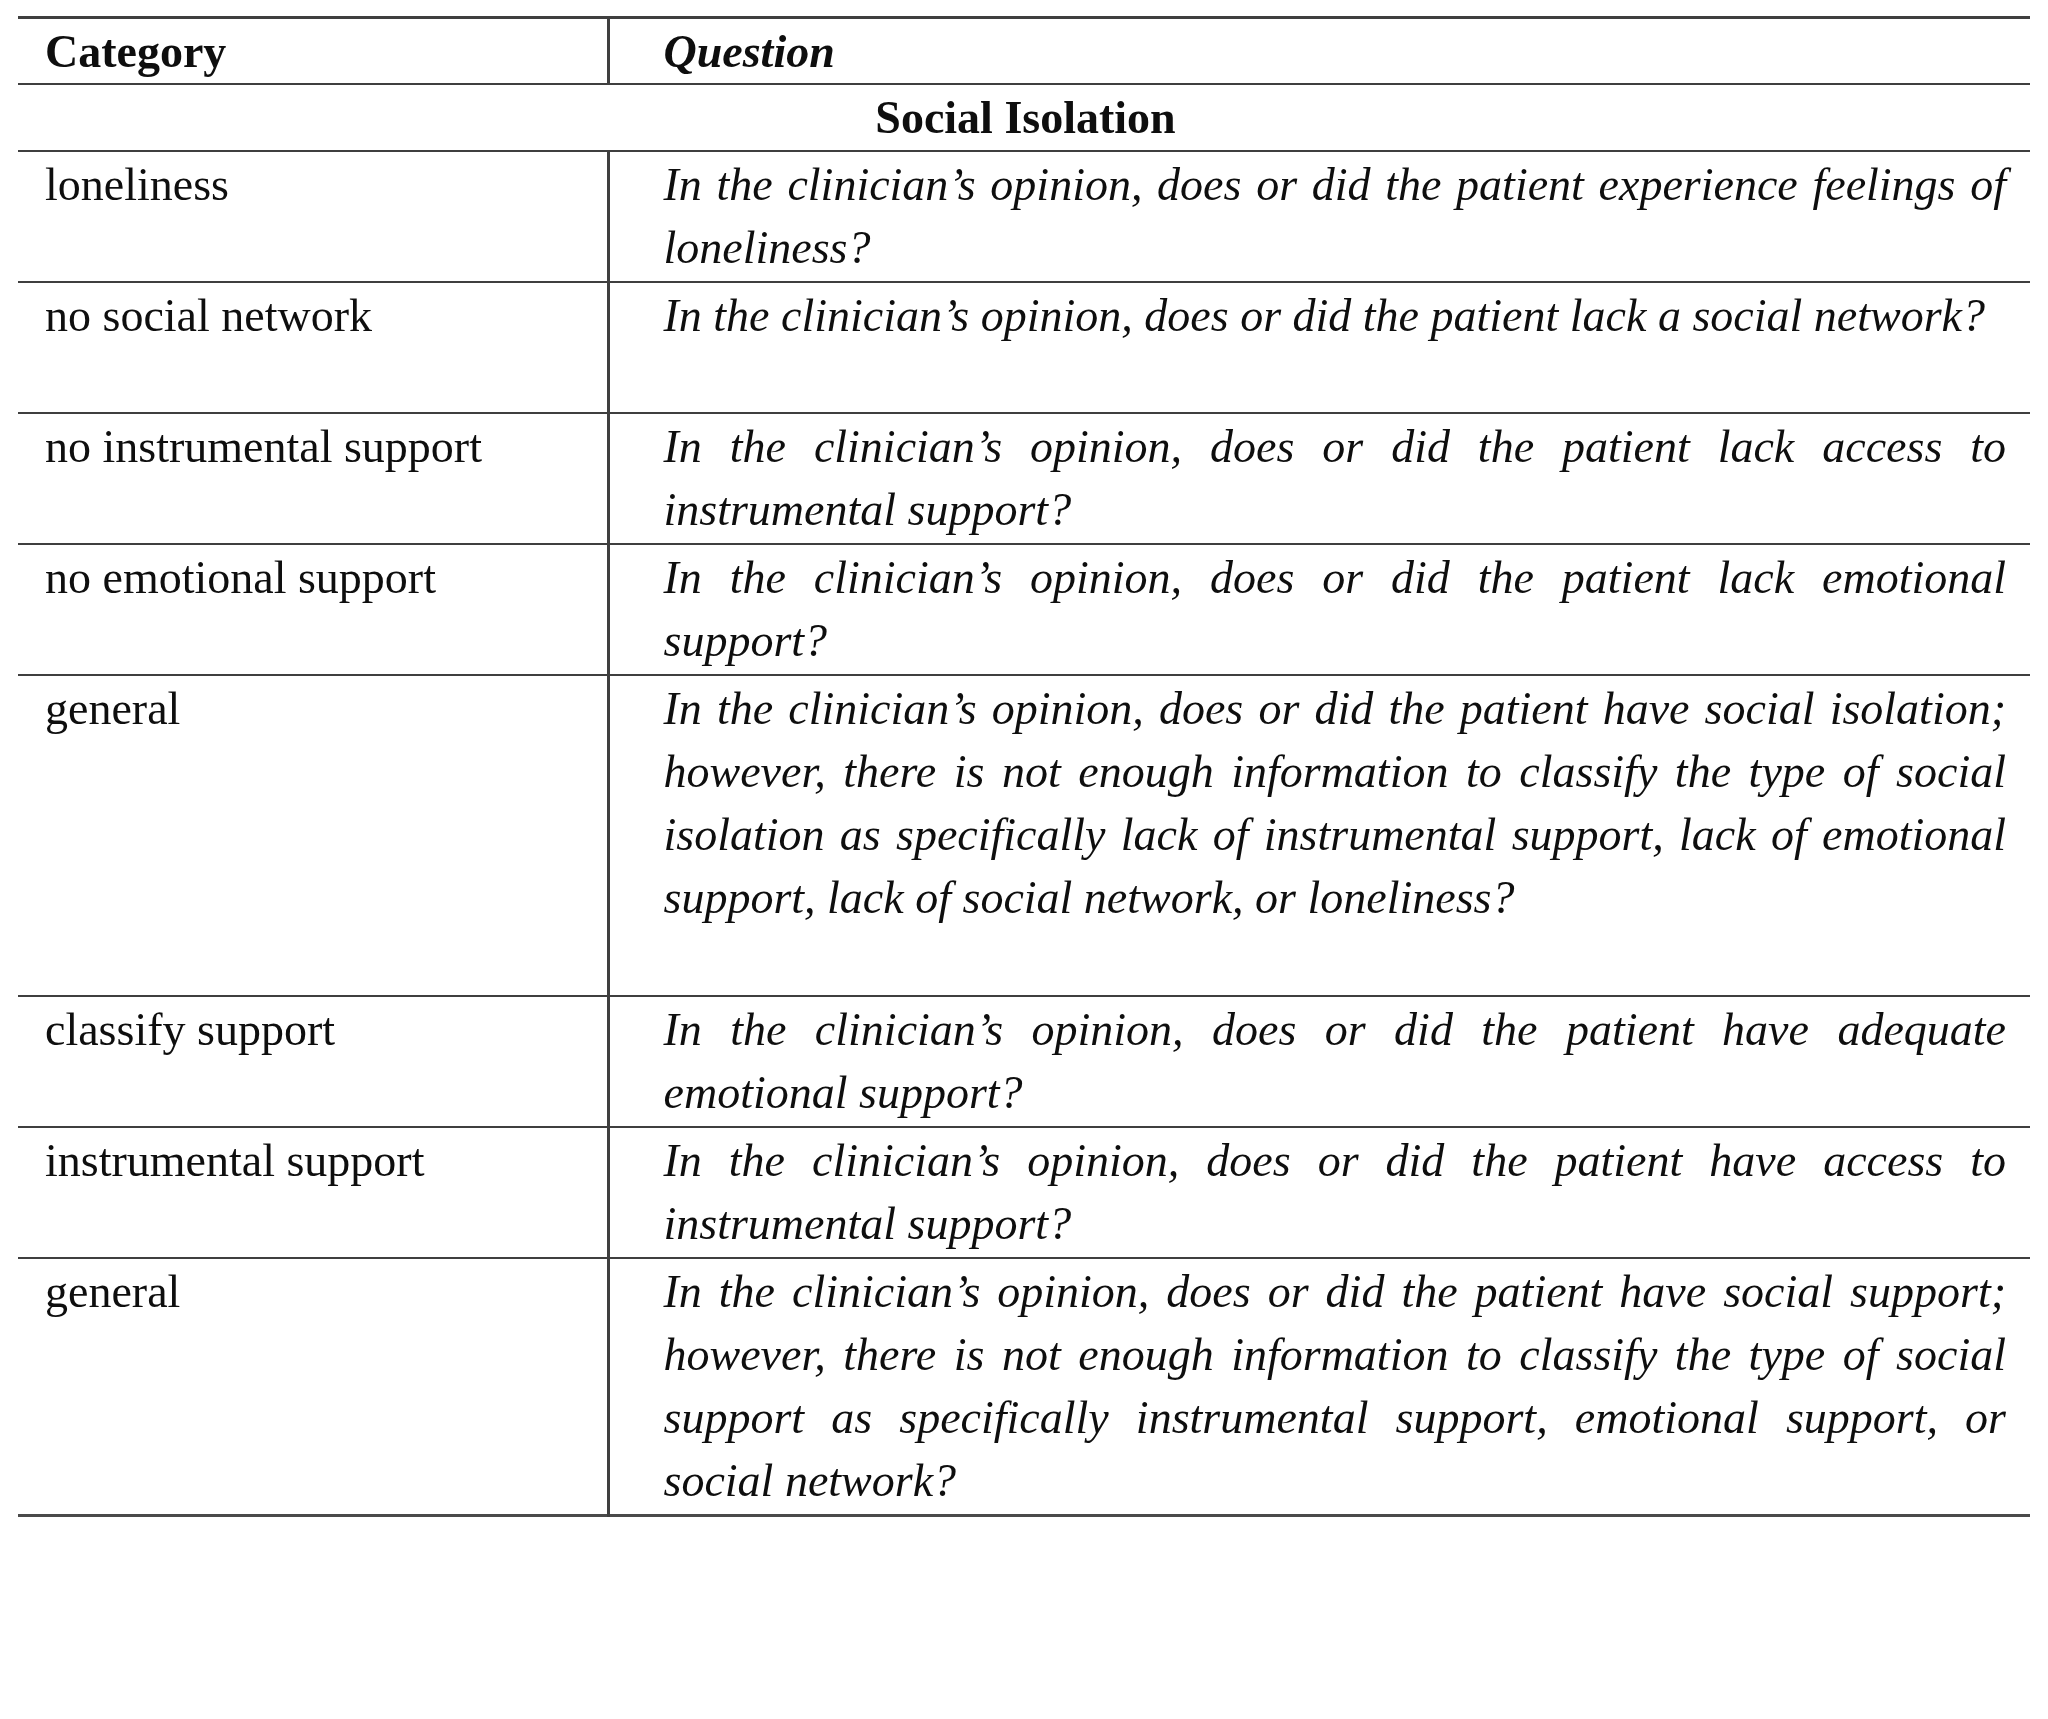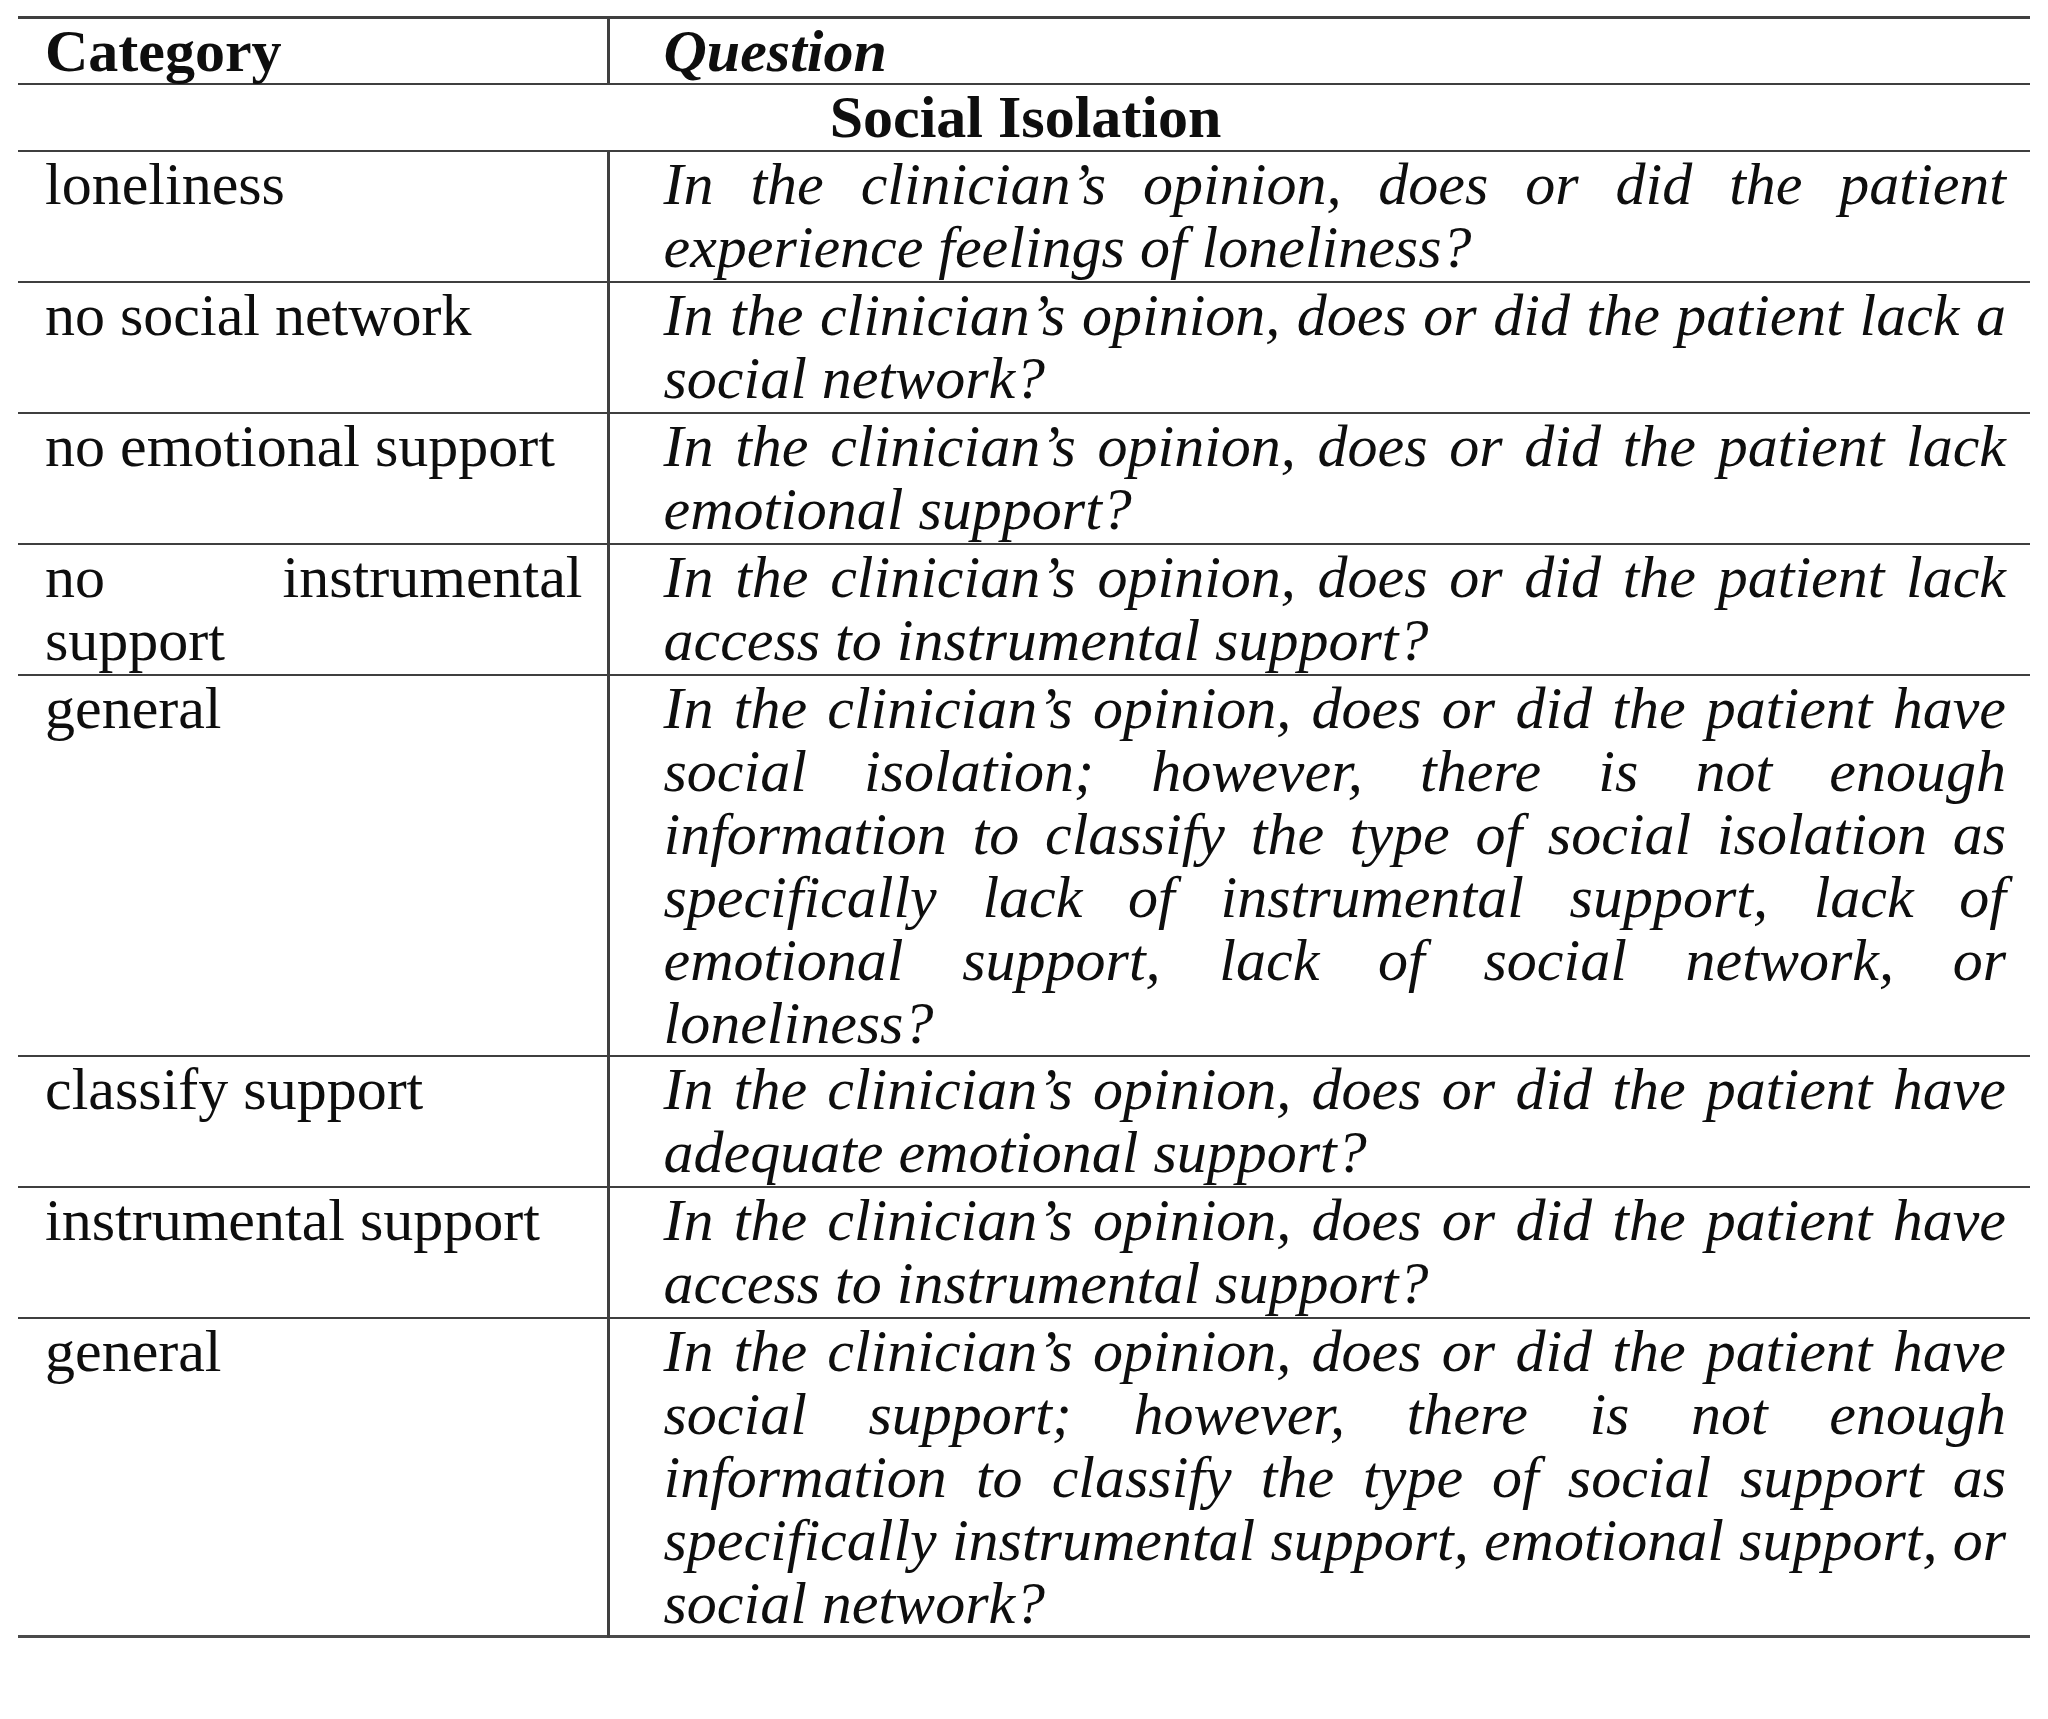--- a/index.html
+++ b/index.html
@@ -18,21 +18,21 @@
   }
   table.qtable {
     position: absolute;
     left: 18px;
     top: 16px;
     width: 2012px;
     border-collapse: collapse;
     table-layout: fixed;
     border-top: 3px solid #3f3f3f;
     border-bottom: 3px solid #4a4a4a;
-    font-size: 60px;
+    font-size: 46px;
     line-height: 63px;
   }
   col.c1 { width: 590px; }
   col.c2 { width: 1422px; }
   td {
     vertical-align: top;
     border-bottom: 2px solid #3f3f3f;
     padding: 1px 24px 0 27px;
   }
   td.cat {
@@ -77,26 +77,26 @@
 
     <tr class="r2">
       <td class="cat">loneliness</td>
       <td class="q">In the clinician’s opinion, does or did the patient experience feelings of loneliness?</td>
     </tr>
     <tr class="r2">
       <td class="cat">no social network</td>
       <td class="q">In the clinician’s opinion, does or did the patient lack a social network?</td>
     </tr>
     <tr class="r2">
+      <td class="cat">no instrumental support</td>
+      <td class="q">In the clinician’s opinion, does or did the patient lack access to instrumental support?</td>
+    </tr>
+    <tr class="r2">
       <td class="cat">no emotional support</td>
       <td class="q">In the clinician’s opinion, does or did the patient lack emotional support?</td>
-    </tr>
-    <tr class="r2">
-      <td class="cat">no instrumental support</td>
-      <td class="q">In the clinician’s opinion, does or did the patient lack access to instrumental support?</td>
     </tr>
     <tr class="r5">
       <td class="cat">general</td>
       <td class="q">In the clinician’s opinion, does or did the patient have social isolation; however, there is not enough information to classify the type of social isolation as specifically lack of instrumental support, lack of emotional support, lack of social network, or loneliness?</td>
     </tr>
 
 
     <tr class="r2">
       <td class="cat">classify support</td>
       <td class="q">In the clinician’s opinion, does or did the patient have adequate emotional support?</td>

